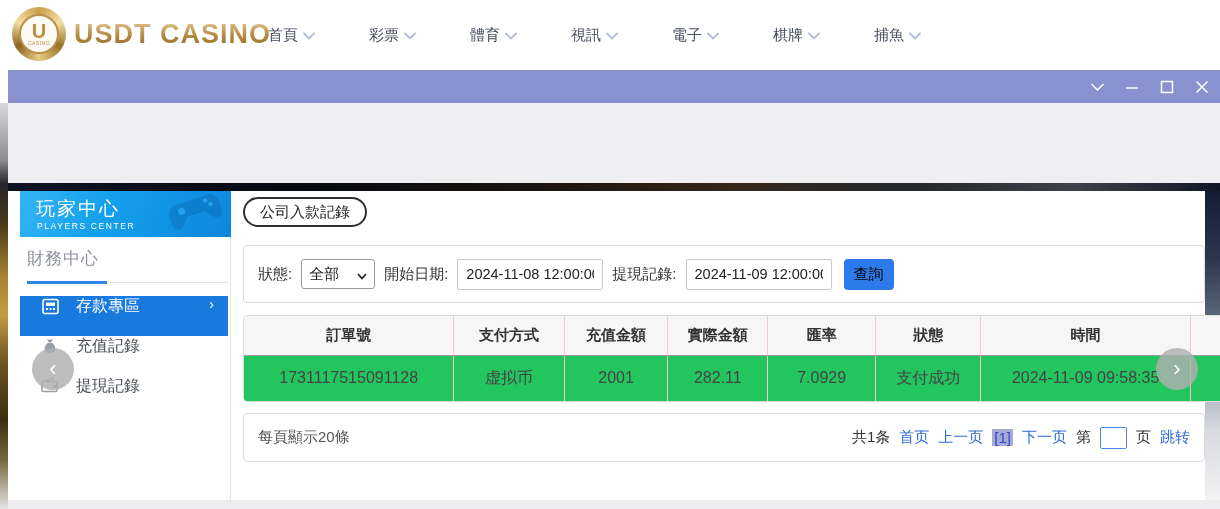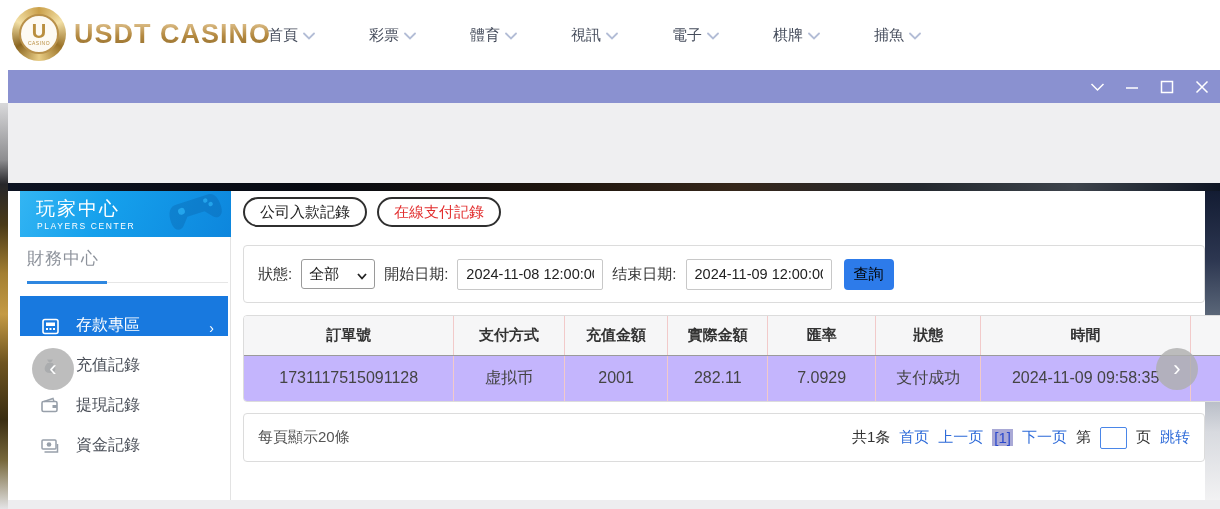--- a/index.html
+++ b/index.html
@@ -45,21 +45,21 @@
   .sidebar { position:absolute; left:8px; top:191px; width:223px; height:309px; background:#fff; border-right:1px solid #e3e3e3; }
   .sb-header { position:absolute; left:12px; top:0; width:211px; height:46px;
     background:linear-gradient(115deg,#33b5f3 0%,#15a0ec 40%,#0d86dd 100%); color:#fff; overflow:hidden; }
   .sb-title { position:absolute; left:16px; top:5px; font-size:19px; letter-spacing:2px; }
   .sb-subtitle { position:absolute; left:17px; top:30px; font-size:8.5px; letter-spacing:1.6px; }
   .gamepad { position:absolute; right:6px; top:2px; opacity:.55; transform:rotate(-18deg); }
   .sb-section { position:absolute; left:19px; top:56px; font-size:17px; color:#8d929b; letter-spacing:1px; }
   .sb-underline { position:absolute; left:19px; top:91px; width:201px; height:1px; background:#e6e6e6; }
   .sb-underline-accent { position:absolute; left:19px; top:90px; width:80px; height:3px; background:#2e87e0; }
   .sb-menu { position:absolute; left:12px; top:105px; width:208px; }
-  .sb-item { position:relative; height:40px; display:flex; align-items:flex-end; gap:16px; padding-left:20px; cursor:pointer; color:#4a4f58; font-size:16px; }
+  .sb-item { position:relative; height:40px; display:flex; align-items:flex-start; gap:16px; padding-left:20px; cursor:pointer; color:#4a4f58; font-size:16px; }
   .sb-item .sb-icon { width:20px; height:20px; display:flex; align-items:center; justify-content:center; color:#98a0aa; }
   .sb-item.active { background:#1879df; color:#fff; }
   .sb-item.active .sb-icon { color:#fff; }
   .sb-item .sb-arrow { position:absolute; right:14px; color:#fff; font-size:14px; }
 
   
   .circle-btn { position:absolute; width:42px; height:42px; border-radius:50%; background:rgba(175,175,175,.82);
     display:flex; align-items:center; justify-content:center; color:#fff; font-size:22px; cursor:pointer; z-index:30; }
   .circle-back { left:32px; top:348px; }
   .circle-next { left:1156px; top:348px; }
@@ -76,21 +76,21 @@
   .f-label { font-size:15px; color:#333; }
   .select-box { width:74px; height:30px; border:1px solid #9a9a9a; border-radius:3px; background:#fff;
     display:flex; align-items:center; justify-content:space-between; padding:2px 7px; font-size:15px; color:#222; cursor:pointer; }
   .date-input { width:146px; height:31px; border:1px solid #c8c8c8; border-radius:2px; padding:0 8px; font-size:14.5px; color:#222;
     font-family:"Liberation Sans","DejaVu Sans",sans-serif; }
   .search-btn { width:50px; height:31px; background:#2d7bea; color:#000000; border:none; border-radius:4px; font-size:15px; cursor:pointer; margin-left:3px; }
 
   .table-box { position:absolute; left:11px; top:124px; width:1062px; border:1px solid #dcdcdc; border-radius:4px; overflow:hidden; }
   table.rec { width:100%; border-collapse:collapse; table-layout:fixed; }
   table.rec th { height:39px; background:#f6f6f7; font-size:15px; color:#333; font-weight:bold; border-bottom:1px solid #9b9b9b; }
-  table.rec td { height:46px; background:#c4b5fd; font-size:16px; color:#444; text-align:center; }
+  table.rec td { height:46px; background:#22c55e; font-size:16px; color:#444; text-align:center; }
   table.rec th + th, table.rec td + td { border-left:1px solid #f2caca; }
 
   .pager-box { position:absolute; left:11px; top:222px; width:962px; height:49px; border:1px solid #dcdcdc; border-radius:4px;
     display:flex; align-items:center; justify-content:space-between; padding:0 14px; }
   .pager-left { font-size:15px; color:#555; }
   .pager-right { display:flex; align-items:center; gap:9px; font-size:15px; }
   .pager-total { color:#333; }
   .pg-link { color:#2e6bd9; cursor:pointer; }
   .pg-current { color:#2b49cc; background:#a9a9d6; padding:0 2px; cursor:default; }
   .pg-text { color:#333; }
@@ -231,58 +231,47 @@
       <div class="sb-item">
         <span class="sb-icon">
           <svg width="20" height="18" viewBox="0 0 20 18">
               <rect x="2" y="4.5" width="15" height="10" rx="1.5" fill="none" stroke="currentColor" stroke-width="1.6"></rect>
               <path d="M4 4.5 L13 1.5 L14 4.5" fill="none" stroke="currentColor" stroke-width="1.4"></path>
               <rect x="12.5" y="8" width="4.5" height="3" fill="currentColor"></rect>
             </svg>
         </span>
         <span>提現記錄</span>
       </div>
-      <div class="sb-item">
-        <span class="sb-icon">
-          <svg width="20" height="18" viewBox="0 0 20 18">
-              <rect x="2" y="3" width="14" height="9" rx="1" fill="none" stroke="currentColor" stroke-width="1.5"></rect>
-              <circle cx="9" cy="7.5" r="2.3" fill="currentColor"></circle>
-              <path d="M4.5 15 h13 v-8" fill="none" stroke="currentColor" stroke-width="1.5"></path>
-            </svg>
-        </span>
-        <span>資金記錄</span>
-      </div>
     </div>
   </div>
 
   <div class="circle-btn circle-back">
     <span>‹</span>
   </div>
   <div class="circle-btn circle-next">
     <span>›</span>
   </div>
 
   <div class="main">
 
     <div class="tabs">
       <div class="tab-pill">公司入款記錄</div>
-      <div class="tab-pill active">在線支付記錄</div>
     </div>
 
     <div class="filter-box">
       <span class="f-label">狀態:</span>
       <div class="select-box">
         <span>全部</span>
         <span><svg width="10" height="7" viewBox="0 0 10 7">
               <path d="M1 1 L5 5.5 L9 1" stroke="#222" stroke-width="1.8" fill="none"></path>
             </svg></span>
       </div>
       <span class="f-label">開始日期:</span>
       <input class="date-input" value="2024-11-08 12:00:00" style="">
-      <span class="f-label">结束日期:</span>
+      <span class="f-label">提現記錄:</span>
       <input class="date-input" value="2024-11-09 12:00:00" style="">
       <button class="search-btn">查詢</button>
     </div>
 
     <div class="table-box">
       <table class="rec">
         <colgroup>
           <col style="width:19.8%">
             <col style="width:10.4%">
             <col style="width:9.8%">

